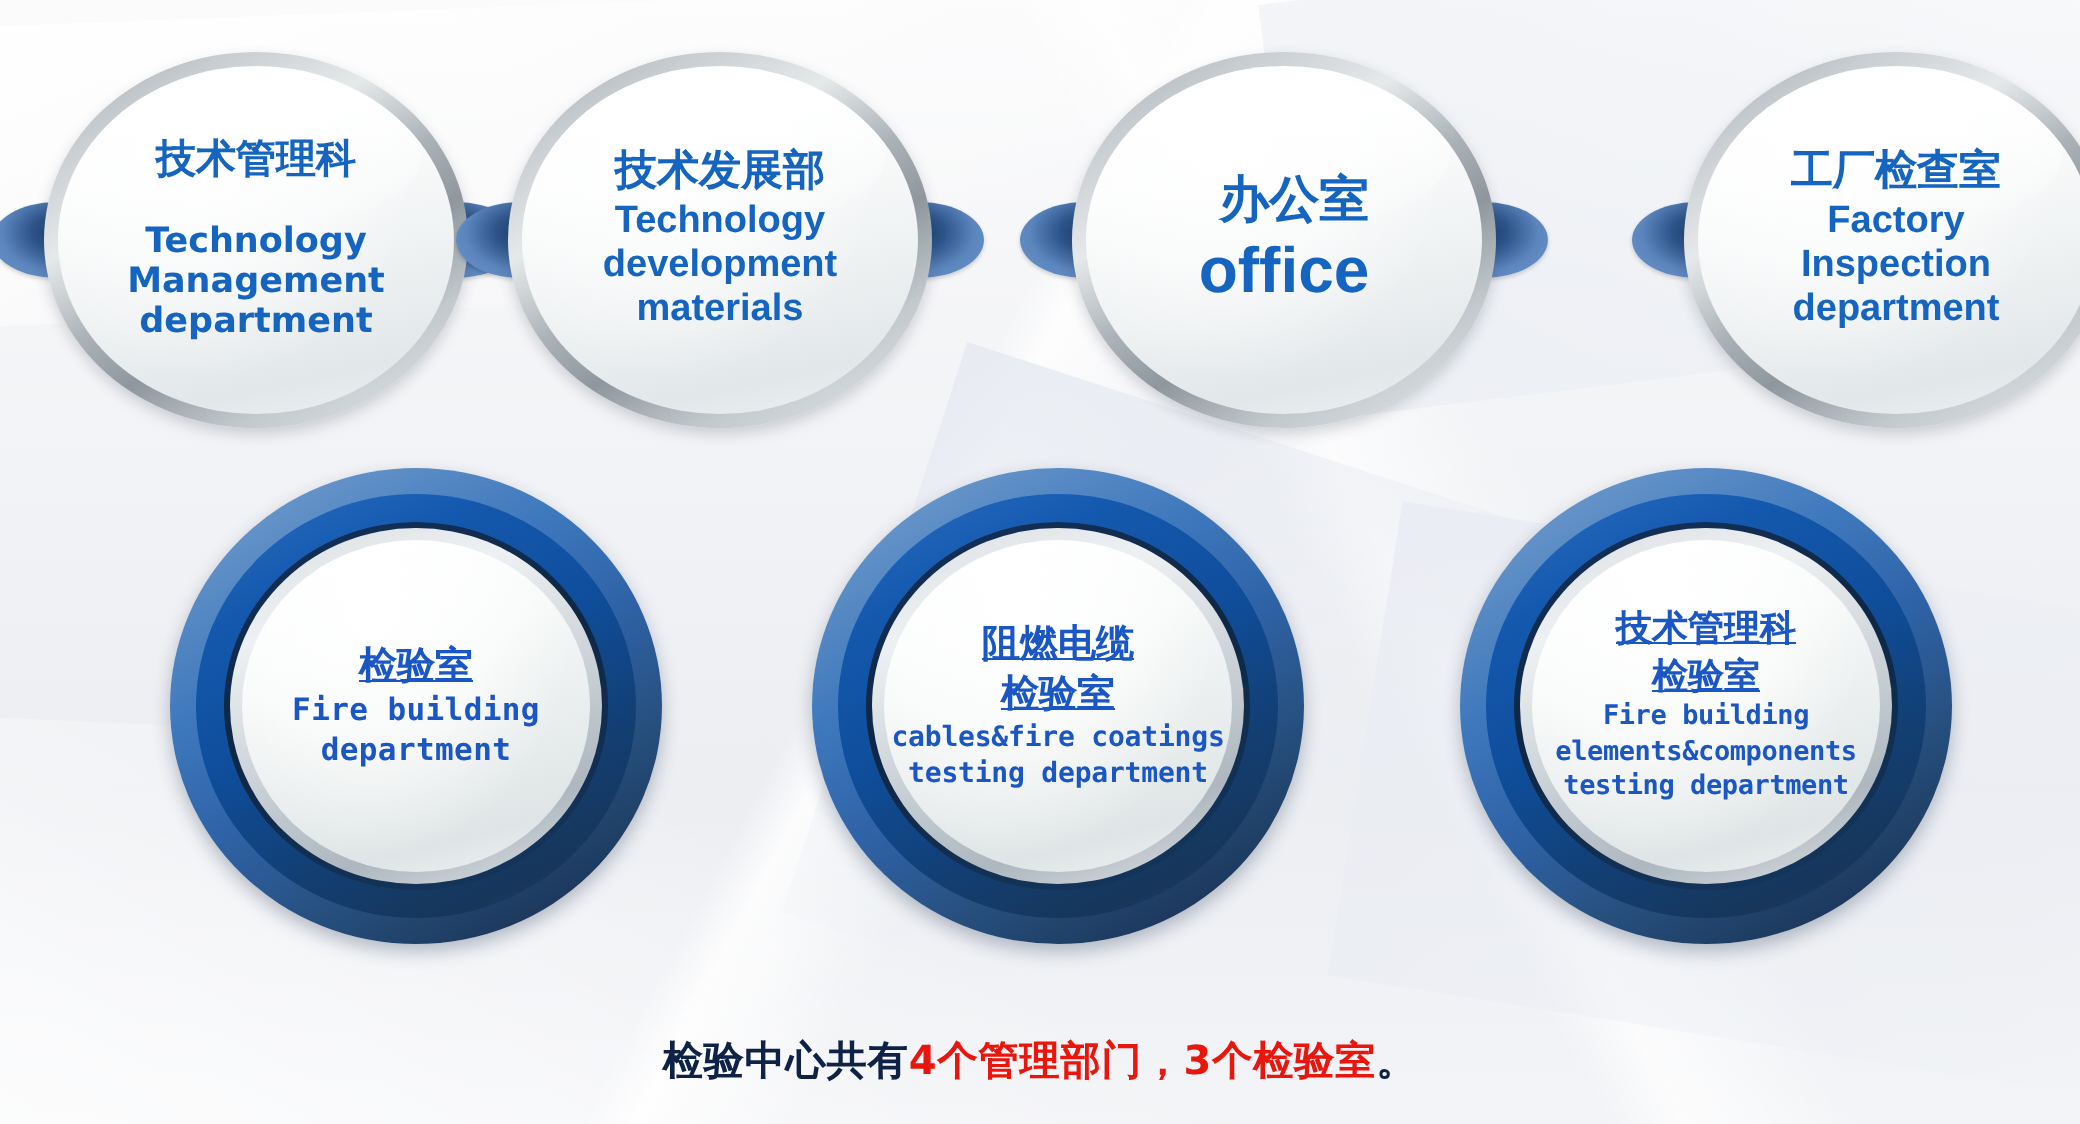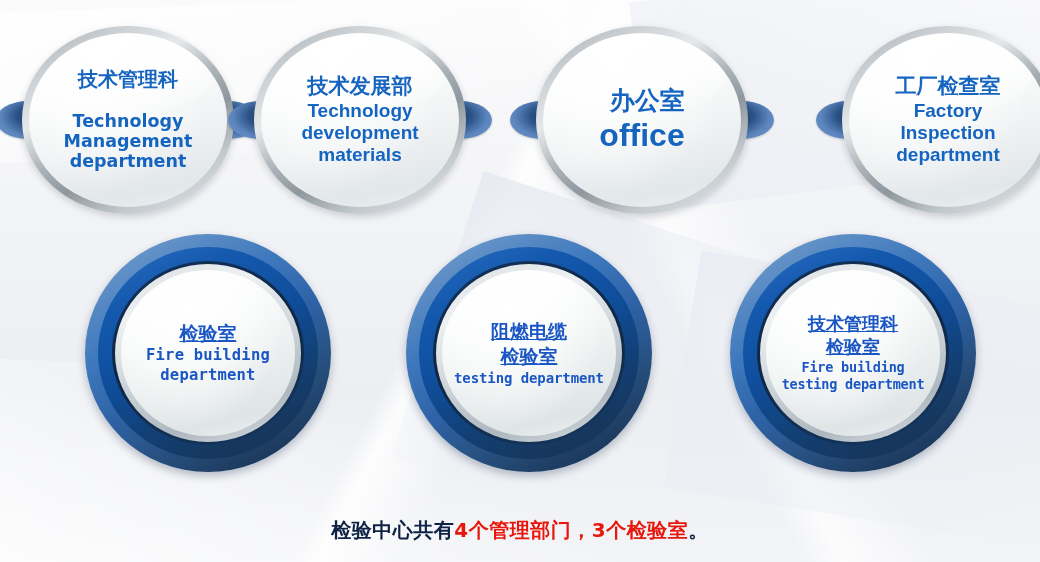--- a/index.html
+++ b/index.html
@@ -217,35 +217,37 @@
 
   <div class="lab-node l1" style="left:406px;">
     <div class="ring-outer"></div>
     <div class="ring-mid"></div>
     <div class="ring-edge"></div>
     <div class="ring-bevel"></div>
     <div class="lab-inner">
       <div class="lab-label">
         <span class="cn">阻燃电缆</span>
         <span class="cn">检验室</span>
+        <span class="en">cables&amp;fire coatings</span>
         <span class="en">testing department</span>
       </div>
     </div>
   </div>
 
   <div class="lab-node l2" style="left:730px;">
     <div class="ring-outer"></div>
     <div class="ring-mid"></div>
     <div class="ring-edge"></div>
     <div class="ring-bevel"></div>
     <div class="lab-inner">
       <div class="lab-label">
         <span class="cn">技术管理科</span>
         <span class="cn">检验室</span>
         <span class="en">Fire building</span>
+        <span class="en">elements&amp;components</span>
         <span class="en">testing department</span>
       </div>
     </div>
   </div>
 
   <div id="caption">
     <span>检验中心共有</span><span class="hl">4个管理部门，3个检验室</span><span>。</span>
   </div>
 
 </div>

